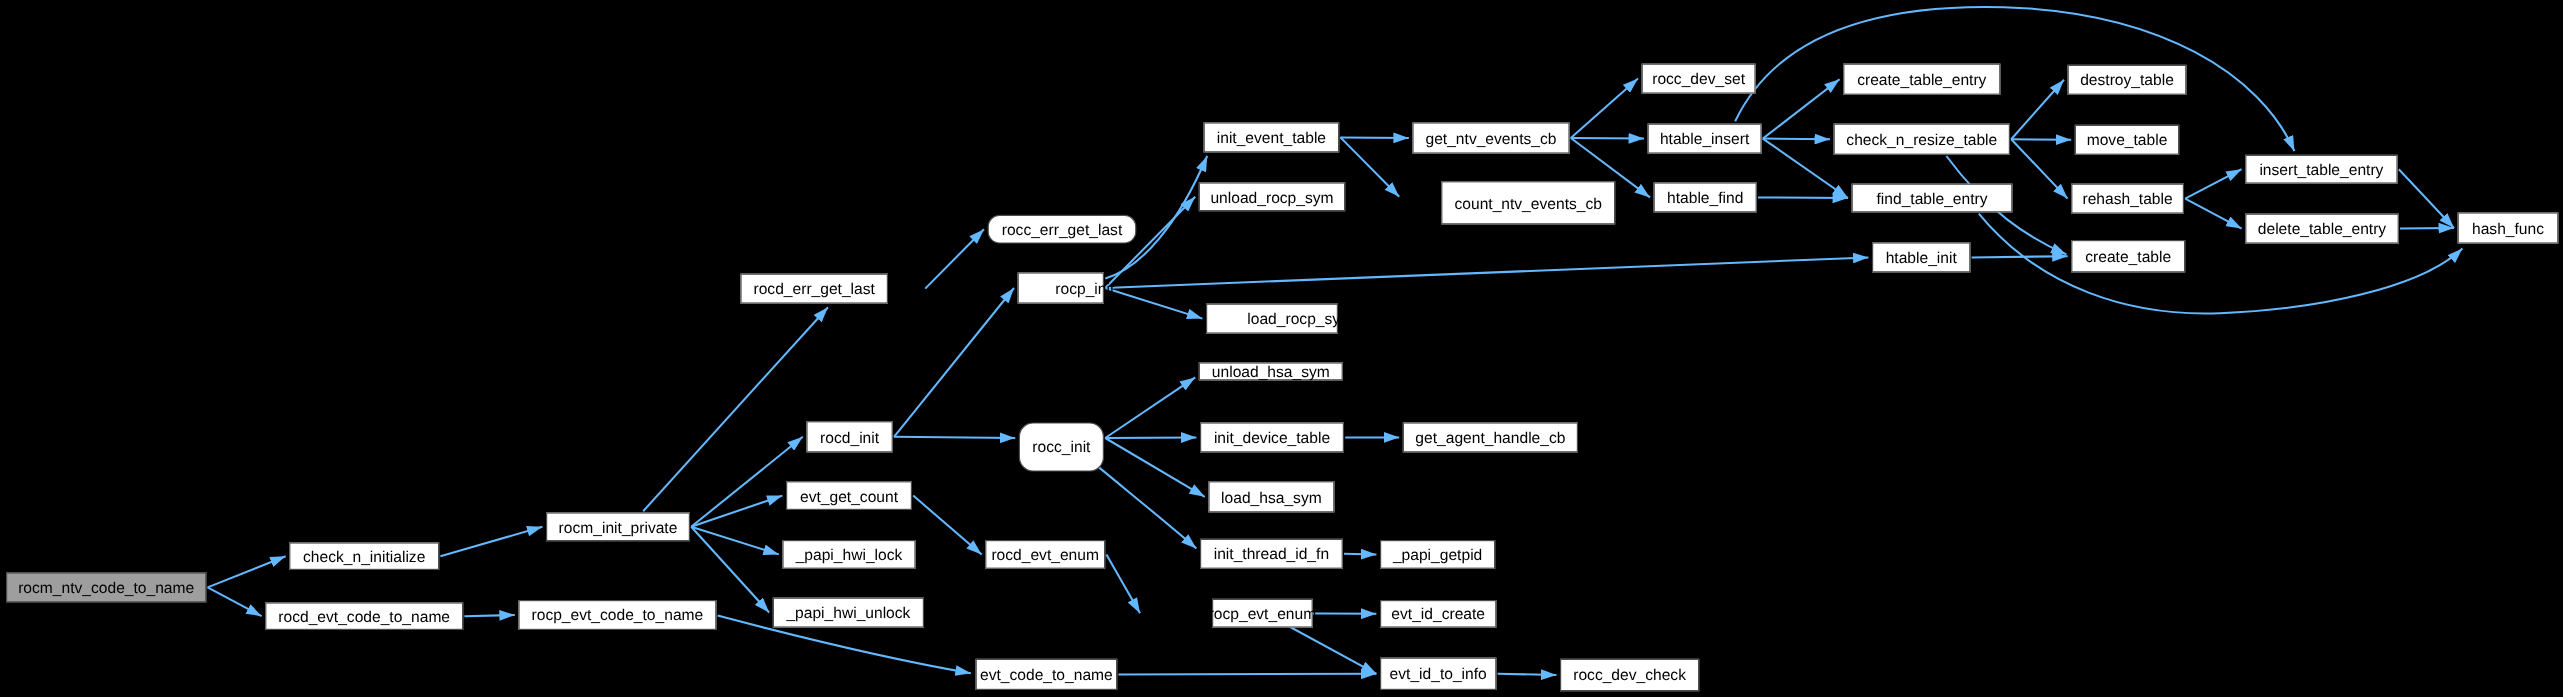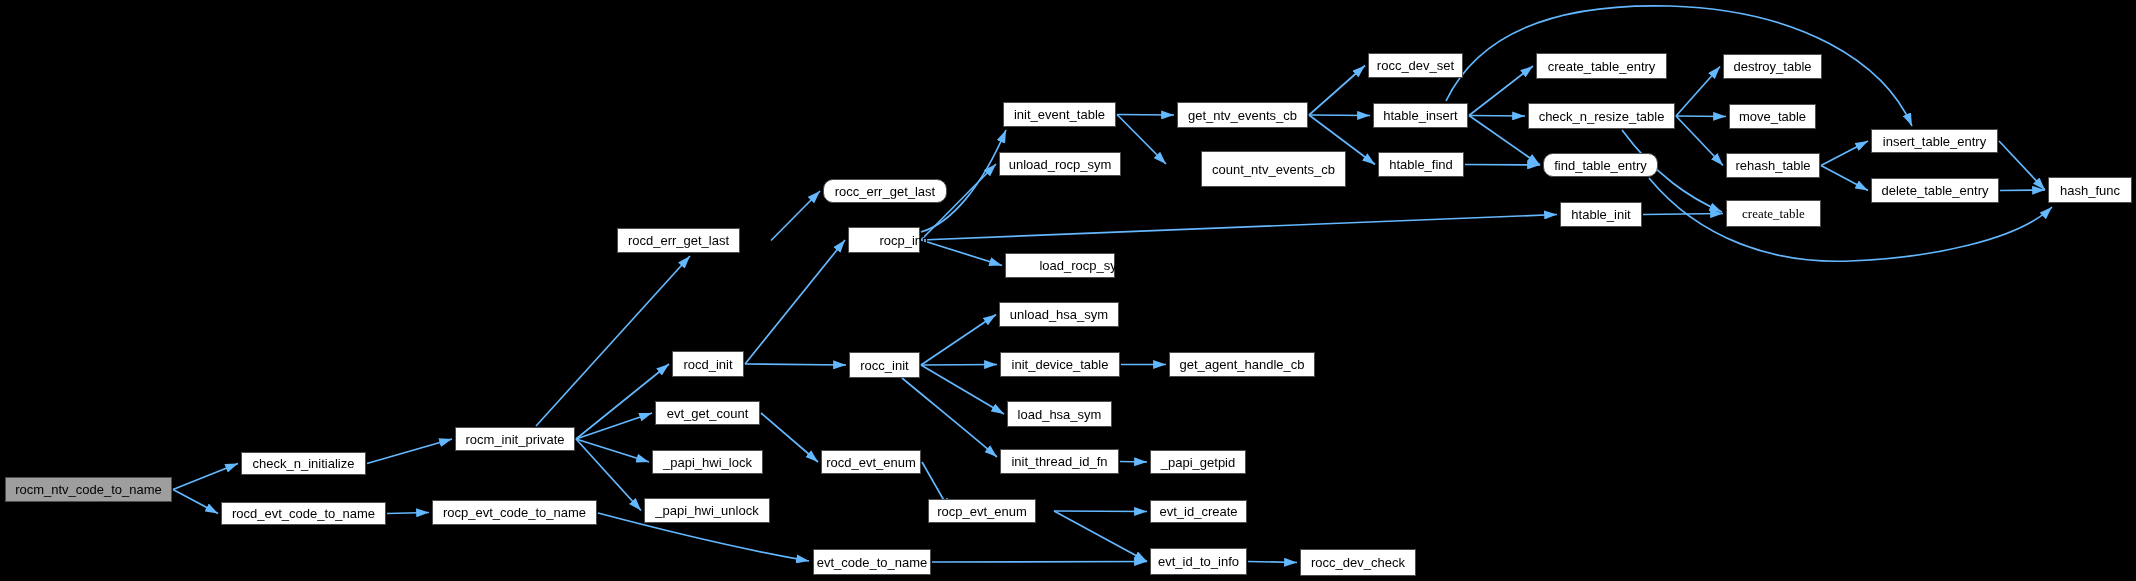--- a/index.html
+++ b/index.html
@@ -90,46 +90,46 @@
       <div class="node" style="left: 221px; top: 502px; width: 165px; height: 23px;">rocd_evt_code_to_name</div>
       <div class="node" style="left: 455px; top: 427px; width: 120px; height: 24px;">rocm_init_private</div>
       <div class="node" style="left: 432px; top: 500px; width: 165px; height: 25px;">rocp_evt_code_to_name</div>
       <div class="node" style="left: 617px; top: 228px; width: 123px; height: 25px;">rocd_err_get_last</div>
       <div class="node" style="left: 672px; top: 351px; width: 72px; height: 26px;">rocd_init</div>
       <div class="node" style="left: 655px; top: 401px; width: 105px; height: 24px;">evt_get_count</div>
       <div class="node" style="left: 652px; top: 450px; width: 111px; height: 24px;">_papi_hwi_lock</div>
       <div class="node" style="left: 644px; top: 498px; width: 126px; height: 25px;">_papi_hwi_unlock</div>
       <div class="node" style="left: 823px; top: 179px; width: 124px; height: 24px; border-radius: 10px;">rocc_err_get_last</div>
       <div class="node" style="left: 848px; top: 227px; width: 72px; height: 26px; padding-left: 40px;">rocp_init</div>
-      <div class="node" style="left: 849px; top: 352px; width: 71px; height: 26px;">rocc_init</div>
+      <div class="node" style="left: 849px; top: 352px; width: 71px; height: 41px; border-radius: 12px;">rocc_init</div>
       <div class="node" style="left: 821px; top: 450px; width: 100px; height: 24px;">rocd_evt_enum</div>
       <div class="node" style="left: 813px; top: 549px; width: 118px; height: 26px;">evt_code_to_name</div>
-      <div class="node" style="left: 928px; top: 499px; width: 108px; height: 24px;">rocp_evt_enum</div>
+      <div class="node" style="left: 1010px; top: 499px; width: 84px; height: 24px;">rocp_evt_enum</div>
       <div class="node" style="left: 1003px; top: 102px; width: 113px; height: 25px;">init_event_table</div>
       <div class="node" style="left: 999px; top: 152px; width: 122px; height: 24px;">unload_rocp_sym</div>
       <div class="node" style="left: 1005px; top: 253px; width: 110px; height: 25px; padding-left: 47px;">load_rocp_sym</div>
-      <div class="node" style="left: 999px; top: 302px; width: 120px; height: 25px;">unload_hsa_sym</div>
+      <div class="node" style="left: 999px; top: 302px; width: 120px; height: 15px;">unload_hsa_sym</div>
       <div class="node" style="left: 1000px; top: 352px; width: 120px; height: 25px;">init_device_table</div>
       <div class="node" style="left: 1007px; top: 401px; width: 105px; height: 26px;">load_hsa_sym</div>
       <div class="node" style="left: 1000px; top: 449px; width: 119px; height: 25px;">init_thread_id_fn</div>
       <div class="node" style="left: 1177px; top: 102px; width: 131px; height: 26px;">get_ntv_events_cb</div>
       <div class="node" style="left: 1201px; top: 151px; width: 145px; height: 36px;">count_ntv_events_cb</div>
       <div class="node" style="left: 1169px; top: 352px; width: 146px; height: 25px;">get_agent_handle_cb</div>
       <div class="node" style="left: 1150px; top: 450px; width: 96px; height: 24px;">_papi_getpid</div>
       <div class="node" style="left: 1150px; top: 500px; width: 97px; height: 23px;">evt_id_create</div>
       <div class="node" style="left: 1150px; top: 548px; width: 97px; height: 27px;">evt_id_to_info</div>
       <div class="node" style="left: 1300px; top: 549px; width: 116px; height: 27px;">rocc_dev_check</div>
       <div class="node" style="left: 1368px; top: 53px; width: 95px; height: 25px;">rocc_dev_set</div>
       <div class="node" style="left: 1373px; top: 103px; width: 95px; height: 25px;">htable_insert</div>
       <div class="node" style="left: 1378px; top: 152px; width: 86px; height: 25px;">htable_find</div>
       <div class="node" style="left: 1560px; top: 202px; width: 82px; height: 25px;">htable_init</div>
       <div class="node" style="left: 1536px; top: 53px; width: 131px; height: 26px;">create_table_entry</div>
       <div class="node" style="left: 1528px; top: 103px; width: 147px; height: 26px;">check_n_resize_table</div>
-      <div class="node" style="left: 1543px; top: 153px; width: 115px; height: 24px; border-radius: 10px;">find_table_entry</div>
+      <div class="node" style="left: 1543px; top: 153px; width: 134px; height: 24px;">find_table_entry</div>
       <div class="node" style="left: 1723px; top: 54px; width: 99px; height: 25px;">destroy_table</div>
       <div class="node" style="left: 1729px; top: 104px; width: 87px; height: 25px;">move_table</div>
       <div class="node" style="left: 1726px; top: 153px; width: 94px; height: 25px;">rehash_table</div>
-      <div class="node" style="left: 1726px; top: 200px; width: 95px; height: 27px; font-family: Liberation Serif, serif;">create_table</div>
+      <div class="node" style="left: 1726px; top: 200px; width: 95px; height: 27px;">create_table</div>
       <div class="node" style="left: 1871px; top: 129px; width: 127px; height: 24px;">insert_table_entry</div>
       <div class="node" style="left: 1871px; top: 178px; width: 128px; height: 25px;">delete_table_entry</div>
       <div class="node" style="left: 2048px; top: 177px; width: 84px; height: 26px;">hash_func</div>
     </div>
 </div>
 
 </body></html>

